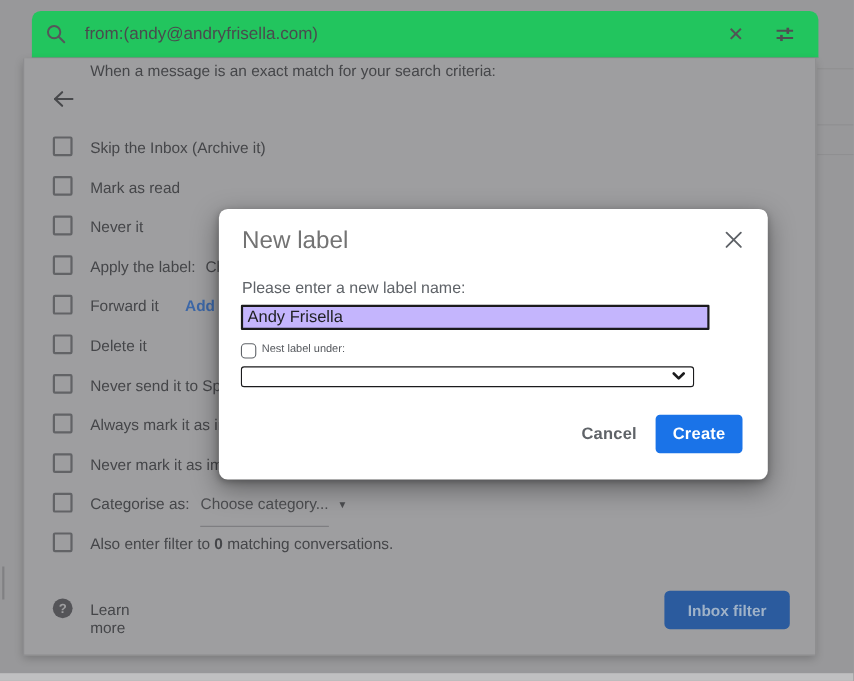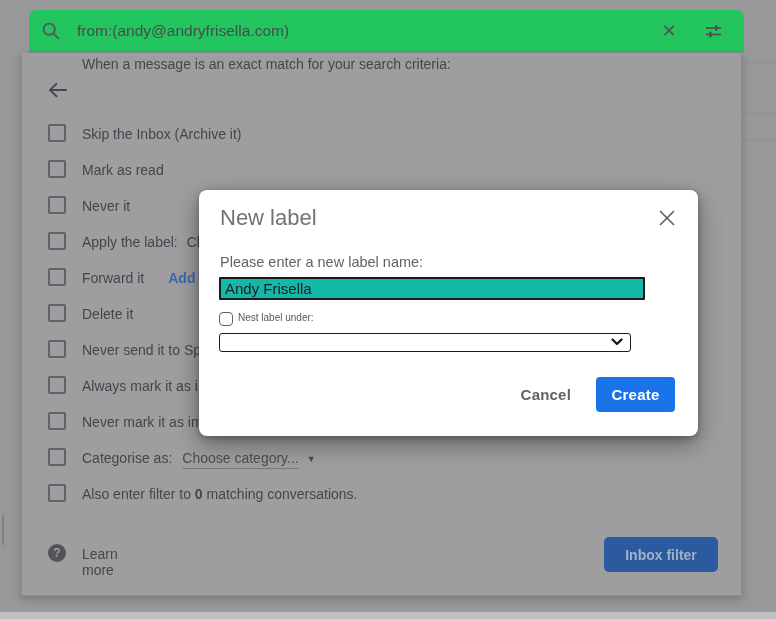--- a/index.html
+++ b/index.html
@@ -42,21 +42,21 @@
   .cbx{
     position:absolute;left:26px;width:14px;height:14px;
     border:2px solid #626366;border-radius:2px;background:transparent;cursor:pointer;
   }
   .opt-label{position:absolute;left:60px;font-size:14px;color:#454649;}
   .opt-label b{font-weight:bold;}
   .choose-label-suffix{margin-left:9px;}
   .add-link{color:#3d68a8;font-weight:bold;margin-left:24px;cursor:pointer;}
   .cat-dropdown{
     margin-left:10px;color:#4c4d50;border-bottom:1px solid #7b7b7e;
-    padding-bottom:2px;cursor:pointer;
+    padding-bottom:12px;cursor:pointer;
   }
   .cat-arrow{display:inline-block;margin-left:8px;font-size:9px;color:#4c4d50;transform:translateY(-1px);}
 
   .learn-row{position:absolute;left:0;top:491px;height:20px;}
   .q-icon{
     position:absolute;left:26px;top:0;width:18px;height:18px;border-radius:50%;
     background:#545458;color:#9e9ea0;font-size:12px;font-weight:bold;
     display:flex;align-items:center;justify-content:center;cursor:pointer;
   }
   .learn-label{position:absolute;left:60px;top:2px;font-size:14px;color:#454649;cursor:pointer;}
@@ -77,39 +77,39 @@
   .modal-title{position:absolute;left:21px;top:15px;font-size:22px;color:#737373;}
   .modal-close{
     position:absolute;right:22px;top:19px;width:18px;height:18px;
     display:flex;align-items:center;justify-content:center;cursor:pointer;
   }
   .modal-label{position:absolute;left:21px;top:64px;font-size:14.5px;color:#5f6368;}
   .name-input{
     position:absolute;left:20px;top:87px;width:414px;height:19px;
     border:2px solid #1b1b1d;border-radius:1px;
     font-family:"Liberation Sans", sans-serif;font-size:15px;color:#202124;
-    padding:0 4px;outline:none;background:#14b8a6;
+    padding:0 4px;outline:none;background:#c4b5fd;
   }
   .nest-cbx{
     position:absolute;left:20px;top:122px;width:12px;height:12px;
     border:1.6px solid #5f6368;border-radius:4px;background:#fff;cursor:pointer;
   }
   .nest-label{position:absolute;left:39px;top:122px;font-size:10px;color:#55585d;}
   .nest-select{
     position:absolute;left:20px;top:143px;width:410px;height:17px;
     border:1.7px solid #1b1b1d;border-radius:3px;background:#fff;cursor:pointer;
   }
   .nest-select .chev{position:absolute;right:7px;top:4px;}
   .modal-footer{
     position:absolute;right:23px;bottom:24px;display:flex;align-items:center;
   }
   .cancel-btn{
     background:none;border:none;font-family:"Liberation Sans", sans-serif;
     font-size:15px;font-weight:bold;color:#5f6368;letter-spacing:0.2px;
-    margin-right:21px;cursor:pointer;padding:6px 4px;
+    margin-right:13px;cursor:pointer;padding:6px 4px;
   }
   .create-btn{
     width:79px;height:35px;background:#1a73e8;border:none;border-radius:4px;
     color:#ffffff;font-size:15px;font-weight:bold;letter-spacing:0.2px;
     font-family:"Liberation Sans", sans-serif;cursor:pointer;
   }
 </style>
 </head>
 <body>
 

